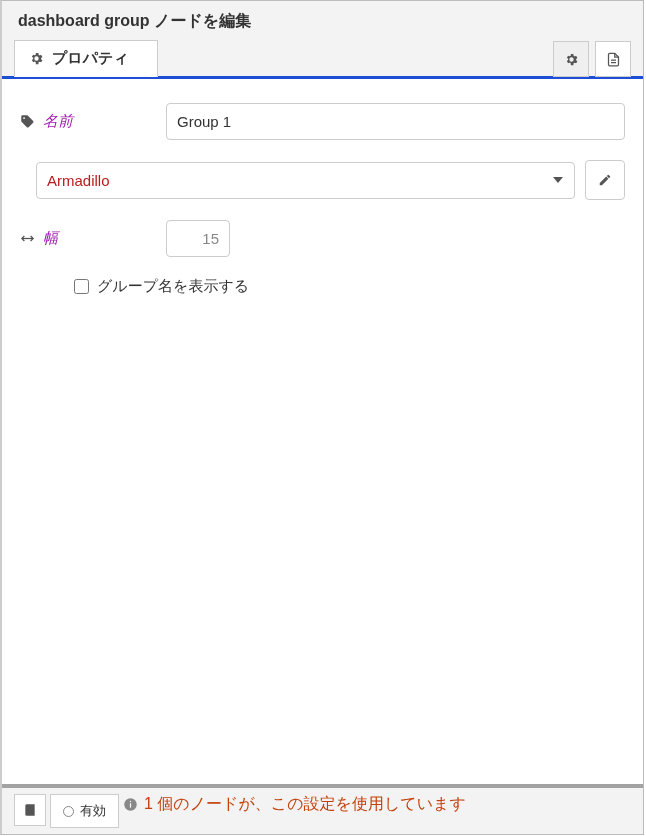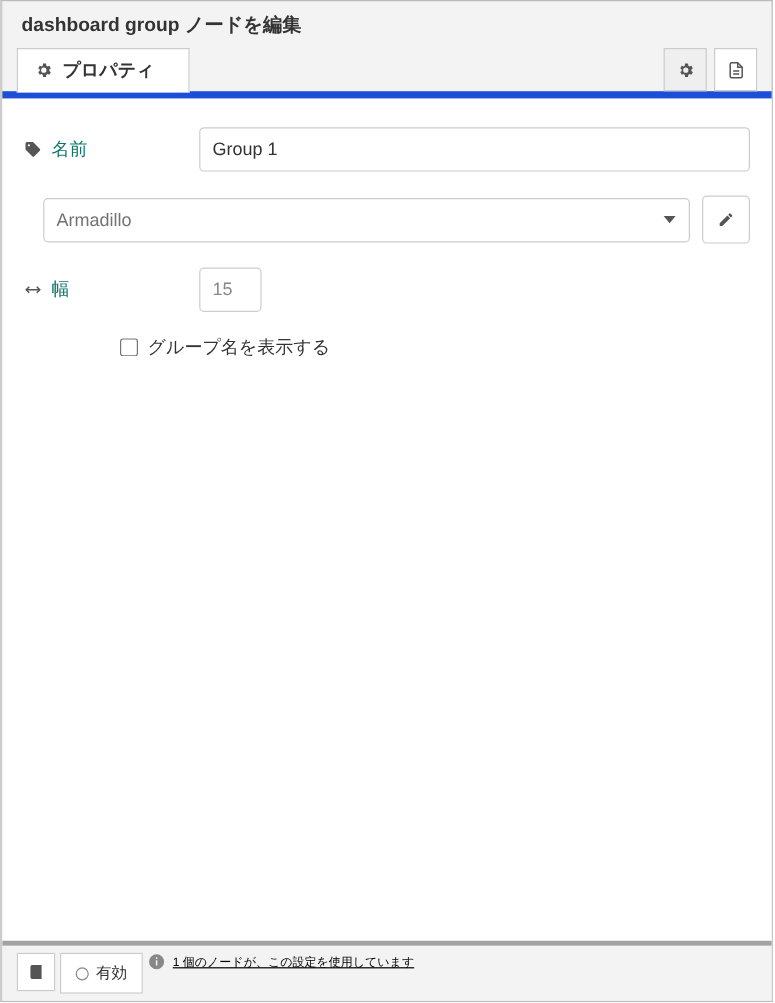--- a/index.html
+++ b/index.html
@@ -42,24 +42,24 @@
       font-family: inherit;
     }
     .btn-primary {
       background: #9c1f1f;
       border-color: #9c1f1f;
       color: #fff;
     }
     .action-right { display: flex; gap: 8px; }
     .tabs-row {
       display: flex;
-      align-items: flex-start;
+      align-items: flex-end;
       padding: 0 12px;
       position: relative;
-      border-bottom: 6px solid #1d4ed8;
+      border-bottom: 3px solid #1d4ed8;
     }
     .tab {
       background: #fff;
       border: 1px solid #ccc;
       border-bottom: 1px solid #fff;
       padding: 8px 28px 8px 14px;
       font-size: 15px;
       font-weight: bold;
       color: #333;
       margin-bottom: -1px;
@@ -95,44 +95,45 @@
     .form-row {
       display: flex;
       align-items: center;
       margin-bottom: 20px;
     }
     .form-label {
       width: 130px;
       display: flex;
       align-items: center;
       gap: 8px;
-      color: #0f766e;
+      color: #a21caf;
       font-size: 15px;
+      font-style: italic;
     }
     .form-control {
       flex: 1;
       display: flex;
       gap: 10px;
       align-items: center;
       padding-left: 16px;
     }
     .text-input, .select-box {
       border: 1px solid #ccc;
       border-radius: 4px;
       padding: 9px 10px;
       font-size: 15px;
       color: #333;
       font-family: inherit;
       width: 100%;
     }
     .text-input::placeholder { color: #999; }
-    .text-input.narrow { width: 52px; text-align: left; color: #888; }
+    .text-input.narrow { width: 64px; text-align: right; color: #888; }
     .select-box {
       background: #fff;
-      color: #737373;
+      color: #b91c1c;
       appearance: none;
       position: relative;
     }
     .select-wrap { position: relative; flex: 1; }
     .select-wrap::after {
       content: "";
       position: absolute;
       right: 12px;
       top: 50%;
       width: 0; height: 0;
@@ -147,21 +148,21 @@
       border-radius: 4px;
       background: #fff;
       width: 40px;
       height: 40px;
       display: flex;
       align-items: center;
       justify-content: center;
       cursor: pointer;
     }
     .checkbox-row {
-      margin-left: 80px;
+      margin-left: 54px;
       display: flex;
       align-items: center;
       gap: 8px;
       font-size: 15px;
       color: #333;
     }
     .checkbox-row input { width: 15px; height: 15px; }
     .footer {
       border-top: 4px solid #a3a3a3;
       background: #f3f3f3;
@@ -184,21 +185,21 @@
       display: flex; align-items: center; gap: 6px;
       cursor: pointer;
       font-size: 13px;
     }
     .circle {
       width: 11px; height: 11px; border-radius: 50%;
       border: 1.5px solid #888;
     }
     .foot-msg {
       display: flex; align-items: center; gap: 6px;
-      color: #000000; font-size: 10px; text-decoration: underline;
+      color: #c2410c; font-size: 16px;
     }
     svg { display: block; }
   </style>
 </head>
 <body>
 
 <div class="panel">
 
   <div class="header">dashboard group ノードを編集</div>
 

